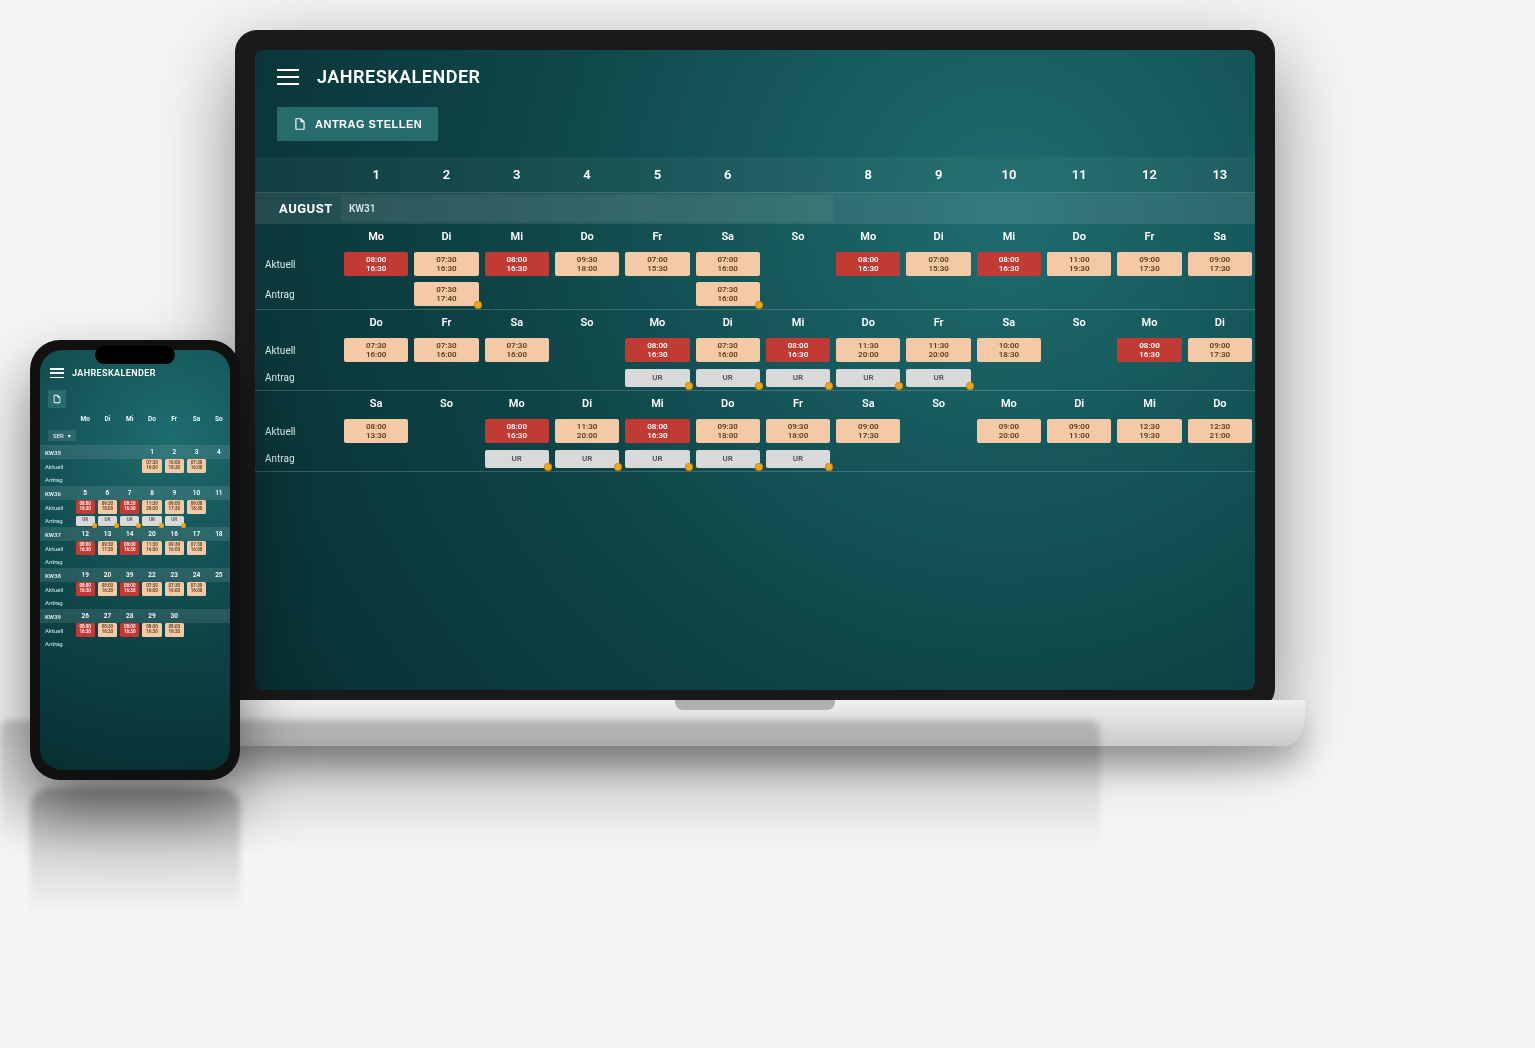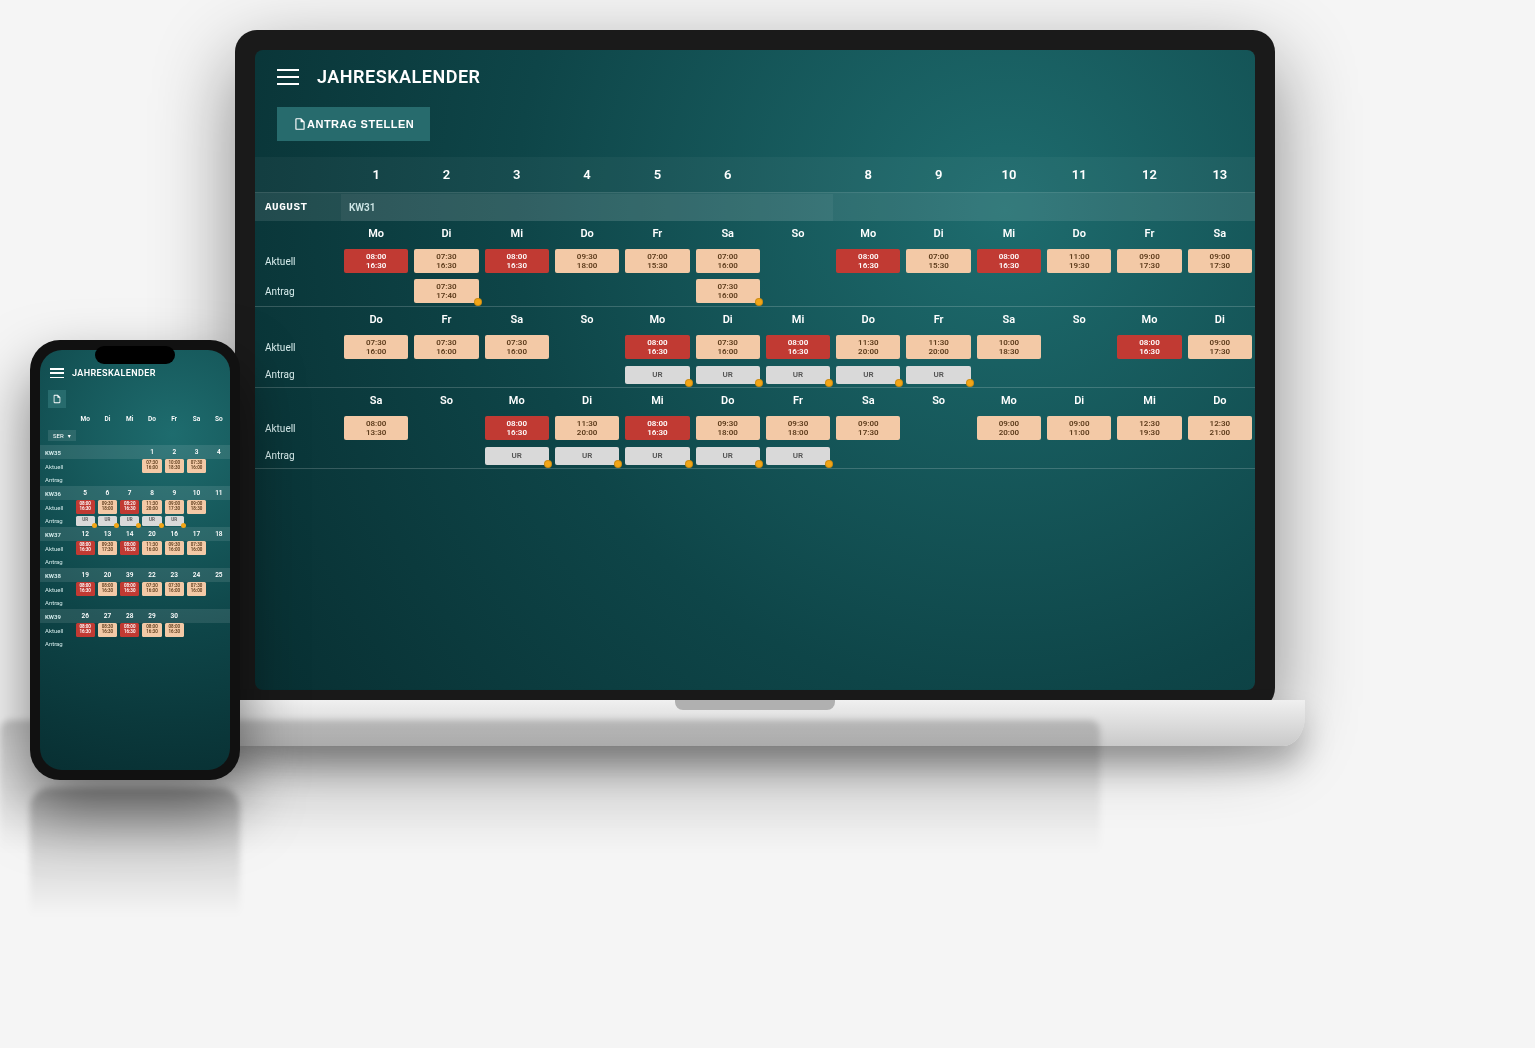--- a/index.html
+++ b/index.html
@@ -58,40 +58,40 @@
   .topbar {
     display: flex; align-items: center; gap: 18px;
     padding: 16px 22px;
   }
   .hamburger { width: 22px; height: 16px; display:flex; flex-direction:column; justify-content:space-between; cursor:pointer;}
   .hamburger span{ height:2px; background:#fff;}
   .app-title{ font-size:18px; font-weight:600; letter-spacing:.5px;}
 
   .action-row{ padding: 4px 22px 16px; }
   .btn {
-    display:inline-flex; align-items:center; 
+    display:inline-flex; align-items:center; gap:8px;
     background:#276b6d; color:#fff;
     padding:10px 16px; border:none; cursor:pointer;
     font-size:11px; font-weight:600; letter-spacing:.5px;
   }
   .btn .ico{width:14px;height:14px;display:inline-block;}
   .btn .ico svg{width:100%;height:100%;fill:#fff;}
 
   .cal { width:100%; }
   .num-row, .wk-row, .day-row, .data-row {
     display:grid;
     grid-template-columns: 86px repeat(13, 1fr);
     align-items:center;
   }
   .num-row{ background:rgba(255,255,255,.04); }
   .num-row .num{ text-align:center; padding:10px 0; font-size:13px; font-weight:600;}
   .divider{ height:1px; background:rgba(255,255,255,.18);}
 
   .wk-row{ background:rgba(255,255,255,.10); }
-  .wk-row .month{ padding:8px 10px; font-size:11px; font-weight:700; letter-spacing:.5px;font-family:Liberation Mono, monospace;}
+  .wk-row .month{ padding:8px 24px; font-size:13px; font-weight:700; letter-spacing:.5px;}
   .wk-row .kw{ padding:8px 8px; font-size:10px; font-weight:600; color:#cfe7e7; background:rgba(255,255,255,.05);}
 
   .day-row .lbl{ padding:6px 10px; font-size:10px; color:#d7ecec;}
   .day-row .day{ text-align:center; padding:6px 0; font-size:11px; font-weight:600;}
 
   .data-row{ padding:3px 0;}
   .data-row .lbl{ padding:4px 10px; font-size:10px; color:#d7ecec;}
   .cell{ padding:0 3px; display:flex; justify-content:center;}
 
   .chip{

